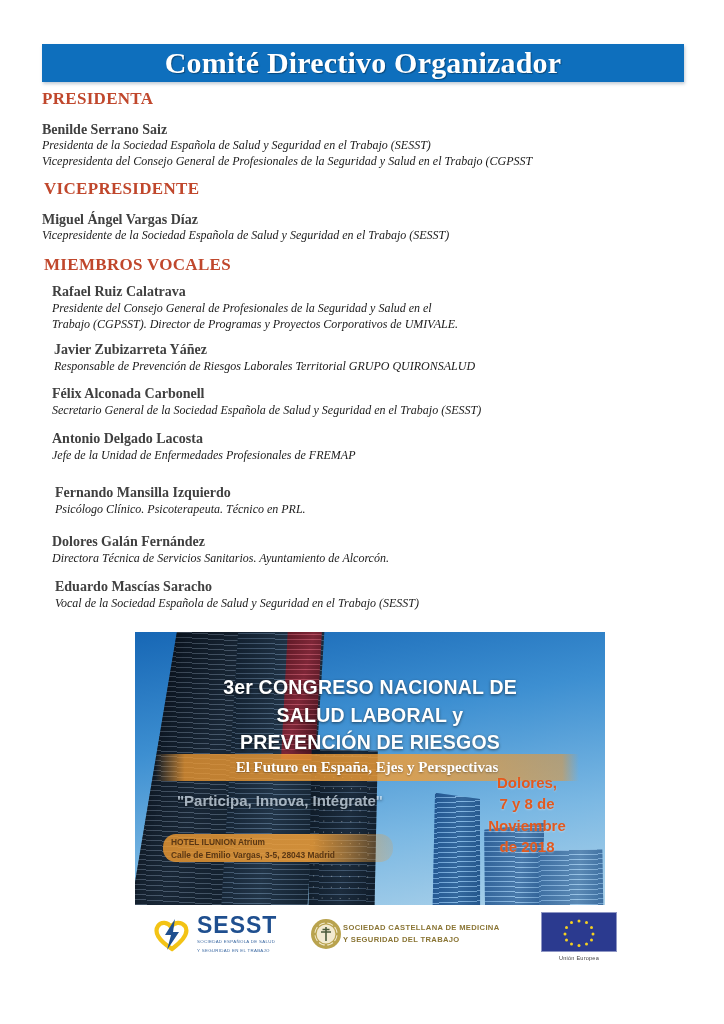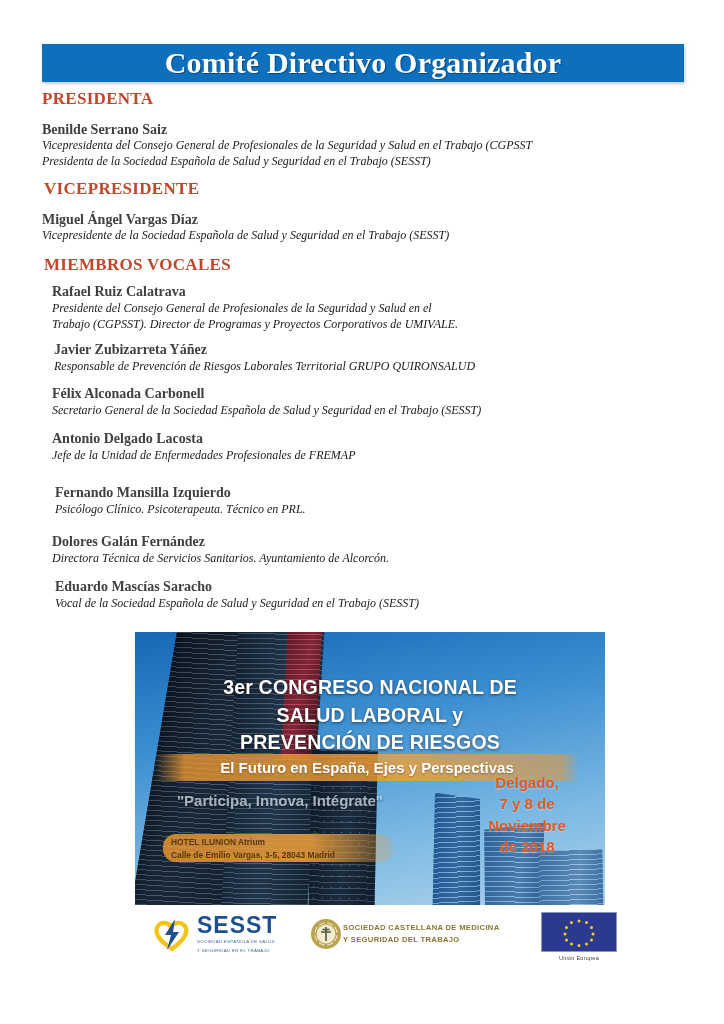--- a/index.html
+++ b/index.html
@@ -220,21 +220,21 @@
     left: 20px;
     top: 122px;
     width: 424px;
     height: 27px;
     background: linear-gradient(90deg, rgba(235,150,45,0.0) 0%, rgba(238,152,48,0.78) 7%, rgba(240,158,56,0.82) 60%, rgba(236,150,45,0.55) 96%, rgba(236,150,45,0) 100%);
     display: flex;
     align-items: center;
     justify-content: center;
   }
   .subtitle-band span {
-    font-family: Liberation Sans, sans-serif;
+    font-family: Liberation Serif, serif;
     font-weight: bold;
     font-size: 15px;
     color: #ffffff;
     text-shadow: 0 1px 2px rgba(0,0,0,0.35);
     white-space: nowrap;
   }
 
   .slogan {
     position: absolute;
     left: 42px;
@@ -362,22 +362,22 @@
 
 <div class="header-bar">
   <div class="header-title">Comité Directivo Organizador</div>
 </div>
 
 <div class="doc">
 
   <div class="section-head sec-presidenta">PRESIDENTA</div>
   <div class="block-presidenta">
     <div class="person-name">Benilde Serrano Saiz</div>
+    <div class="person-role">Presidenta de la Sociedad Española de Salud y Seguridad en el Trabajo (SESST)</div>
     <div class="person-role">Vicepresidenta del Consejo General de Profesionales de la Seguridad y Salud en el Trabajo (CGPSST</div>
-    <div class="person-role">Presidenta de la Sociedad Española de Salud y Seguridad en el Trabajo (SESST)</div>
   </div>
 
   <div class="section-head sec-vicepres">VICEPRESIDENTE</div>
   <div class="block-vicepres">
     <div class="person-name">Miguel Ángel Vargas Díaz</div>
     <div class="person-role">Vicepresidente de la Sociedad Española de Salud y Seguridad en el Trabajo (SESST)</div>
   </div>
 
   <div class="section-head sec-vocales">MIEMBROS VOCALES</div>
 
@@ -437,21 +437,21 @@
     <span class="l3">PREVENCIÓN DE RIESGOS</span>
   </div>
 
   <div class="subtitle-band">
     <span>El Futuro en España, Ejes y Perspectivas</span>
   </div>
 
   <div class="slogan">"Participa, Innova, Intégrate"</div>
 
   <div class="date-box">
-    <span>Delgado,</span>
+    <span>Dolores,</span>
     <span>7 y 8 de</span>
     <span>Noviembre</span>
     <span>de 2018</span>
   </div>
 
   <div class="venue-band">
     <div>HOTEL ILUNION Atrium</div>
     <div>Calle de Emilio Vargas, 3-5, 28043 Madrid</div>
   </div>
 </div>

